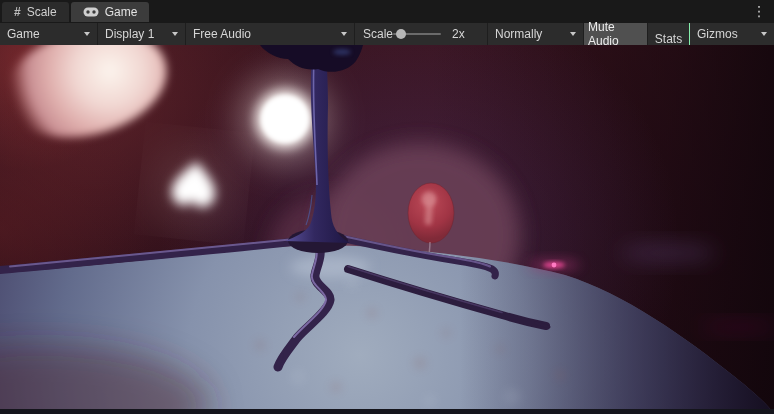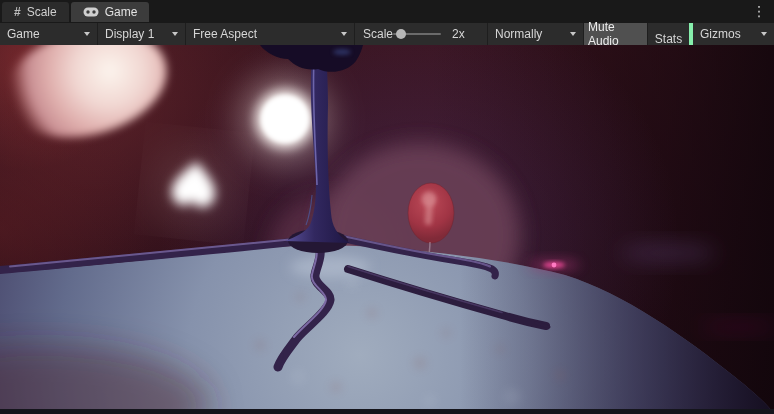--- a/index.html
+++ b/index.html
@@ -33,21 +33,21 @@
   .dd{display:flex;align-items:center;padding:0 7px;flex:0 0 auto;cursor:default;}
   .dd .arrow{
     width:0;height:0;margin-left:auto;
     border-left:3.5px solid transparent;border-right:3.5px solid transparent;
     border-top:4px solid #c8c8c8;
   }
   .dd-game{width:97px;}
   .dd-display{width:87px;}
   .dd-aspect{width:168px;}
   .dd-playmode{width:95px;align-items:center;}
-  .dd-gizmos{flex:1 1 auto;border-left:4px solid #86efac;}
+  .dd-gizmos{flex:1 1 auto;border-left:1px solid #86efac;}
   .scale-group{width:132px;display:flex;align-items:center;padding:0 8px;flex:0 0 132px;}
   .scale-label{}
   .slider{width:48px;height:2px;background:#6b6b6b;border-radius:1px;position:relative;flex:0 0 48px;}
   .knob{position:absolute;left:3px;top:-4px;width:10px;height:10px;border-radius:50%;background:#b7b7b7;}
   .scale-value{margin-left:11px;}
   .tbtn{display:flex;align-items:center;padding:16px 9px;flex:0 0 auto;cursor:default;}
   .btn-mute{width:63px;background:#505050;color:#ececec;justify-content:center;padding:0 4px;}
   .btn-stats{width:42px;border-left:1px solid #1e1e1e;justify-content:center;}
   
   .gameview{height:369px;position:relative;background:#2e0f1a;}
@@ -79,21 +79,21 @@
       <span>Game</span>
       <span class="arrow"></span>
     </div>
     <div class="tsep"></div>
     <div class="dd dd-display">
       <span>Display 1</span>
       <span class="arrow"></span>
     </div>
     <div class="tsep"></div>
     <div class="dd dd-aspect">
-      <span>Free Aspect</span>
+      <span>Free Audio</span>
       <span class="arrow"></span>
     </div>
     <div class="tsep"></div>
     <div class="scale-group">
       <span class="scale-label">Scale</span>
       <div class="slider">
         <div class="knob"></div>
       </div>
       <span class="scale-value">2x</span>
     </div>

